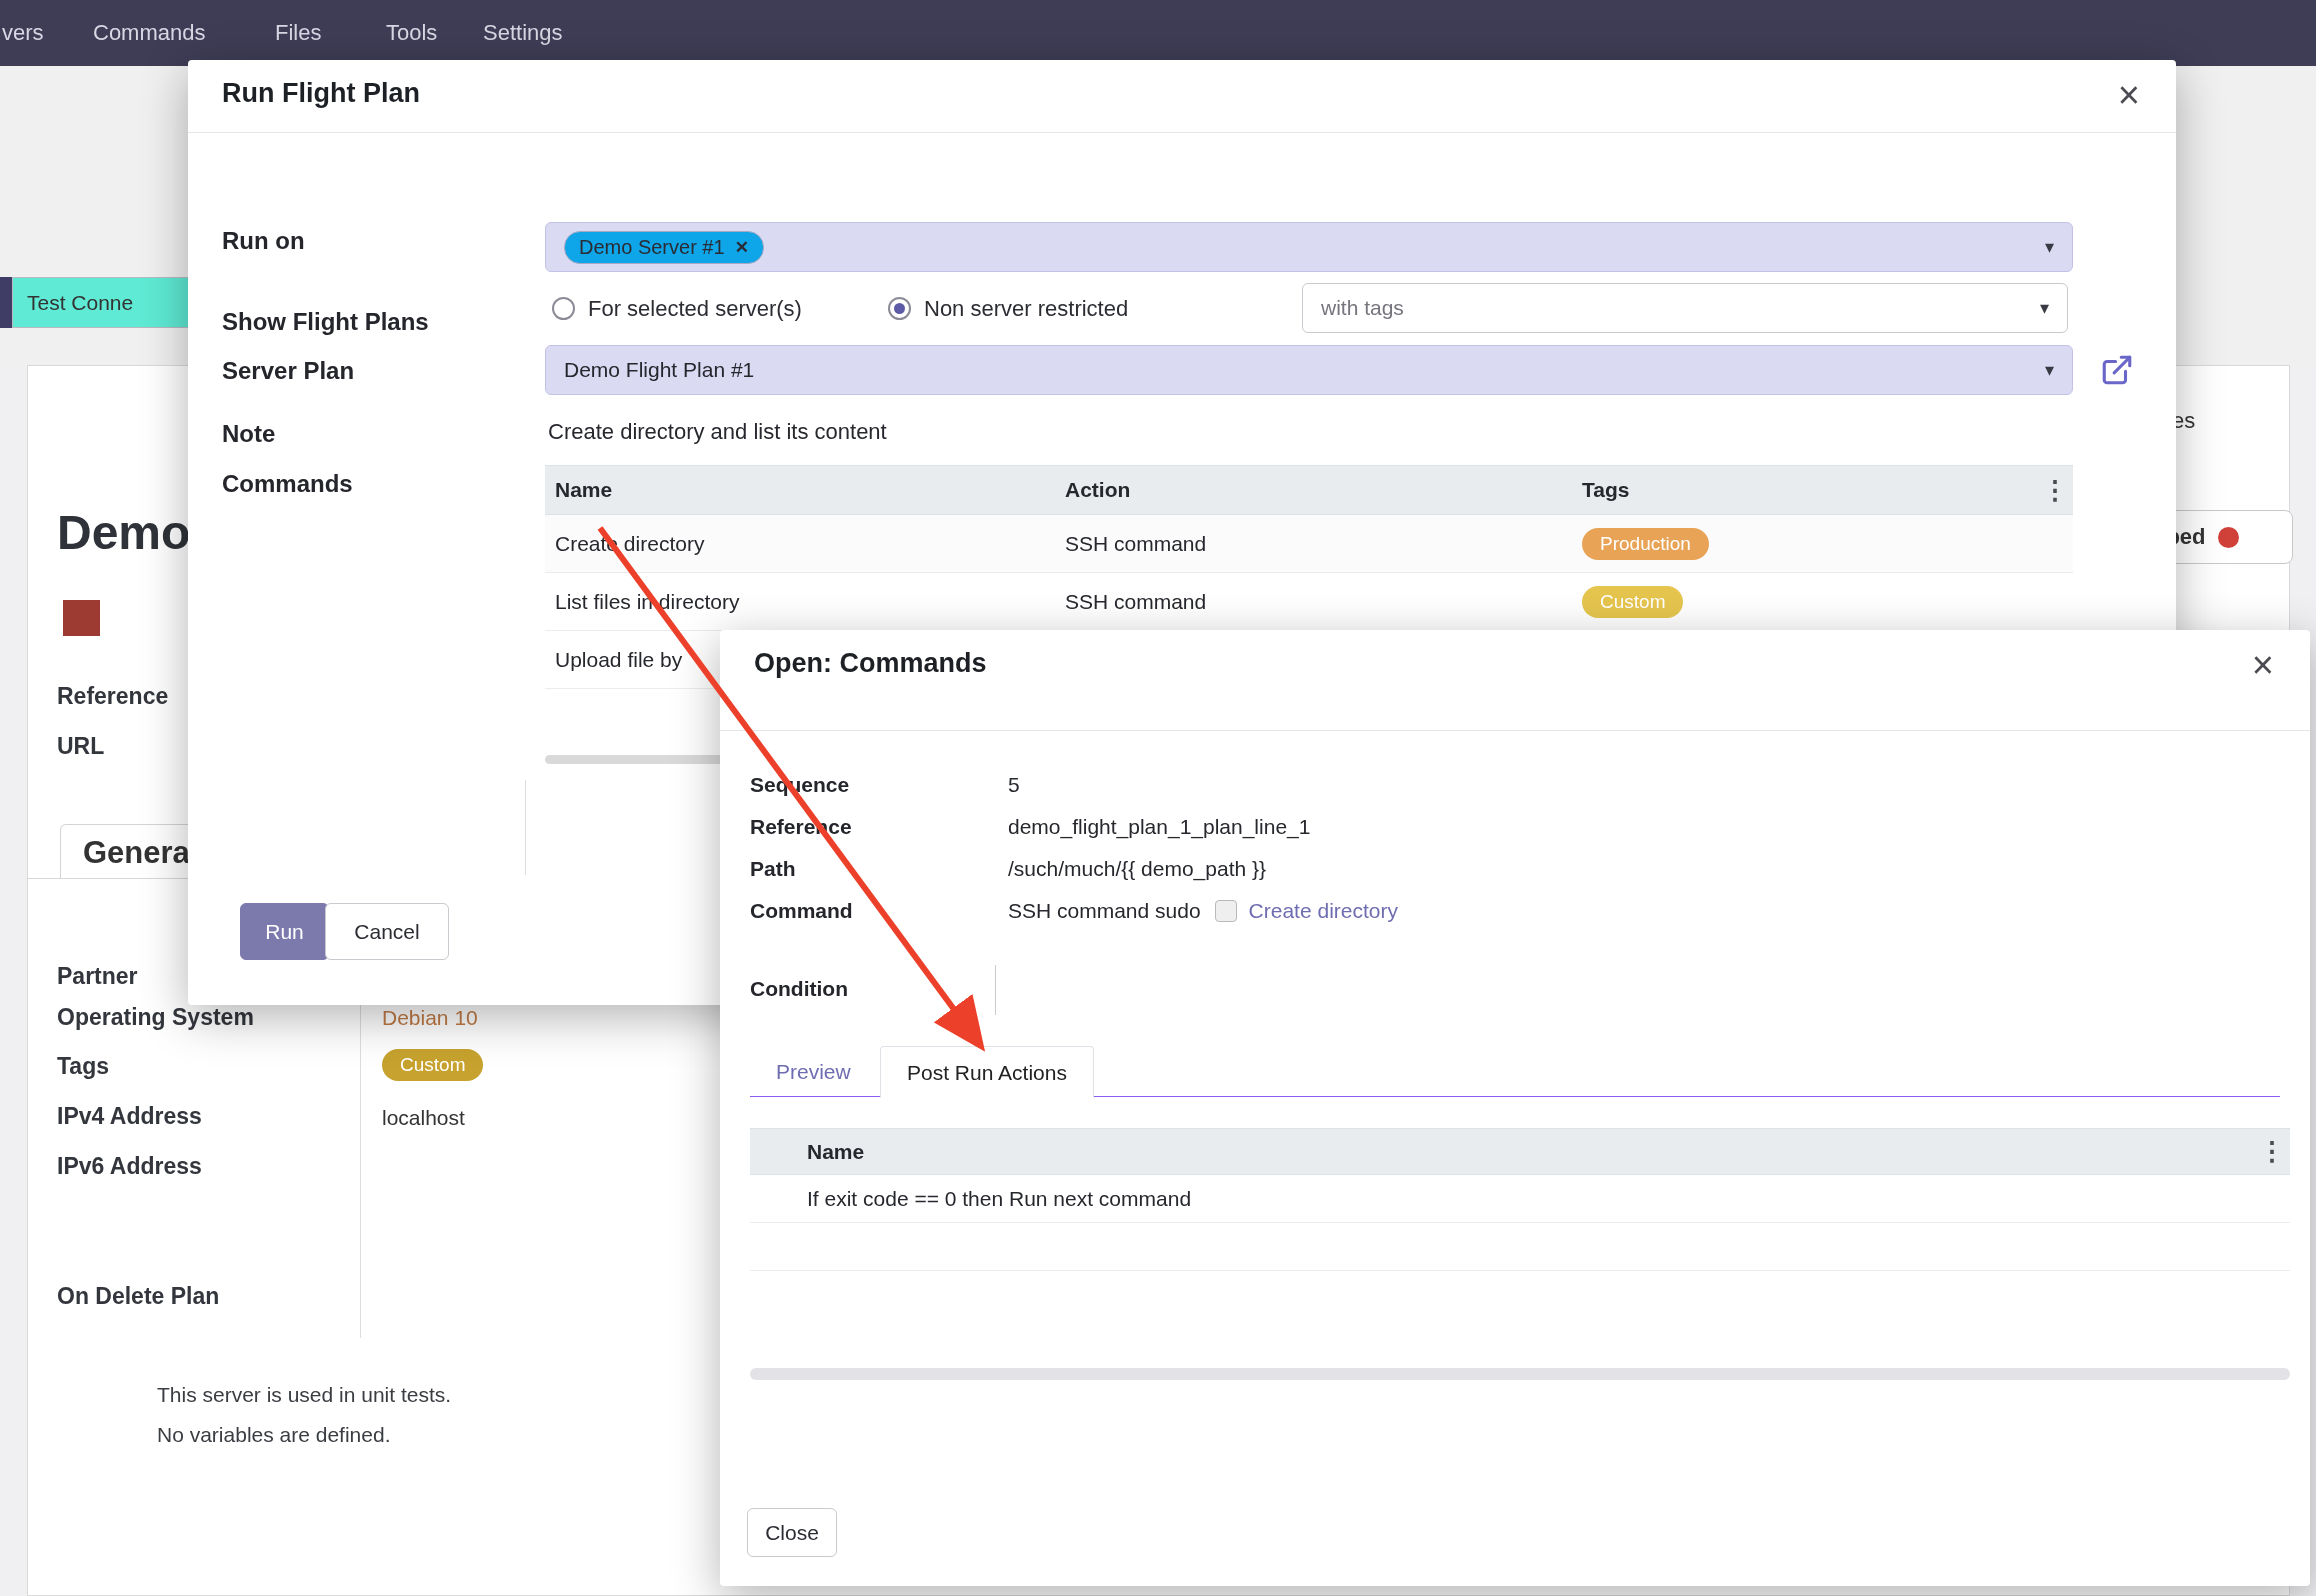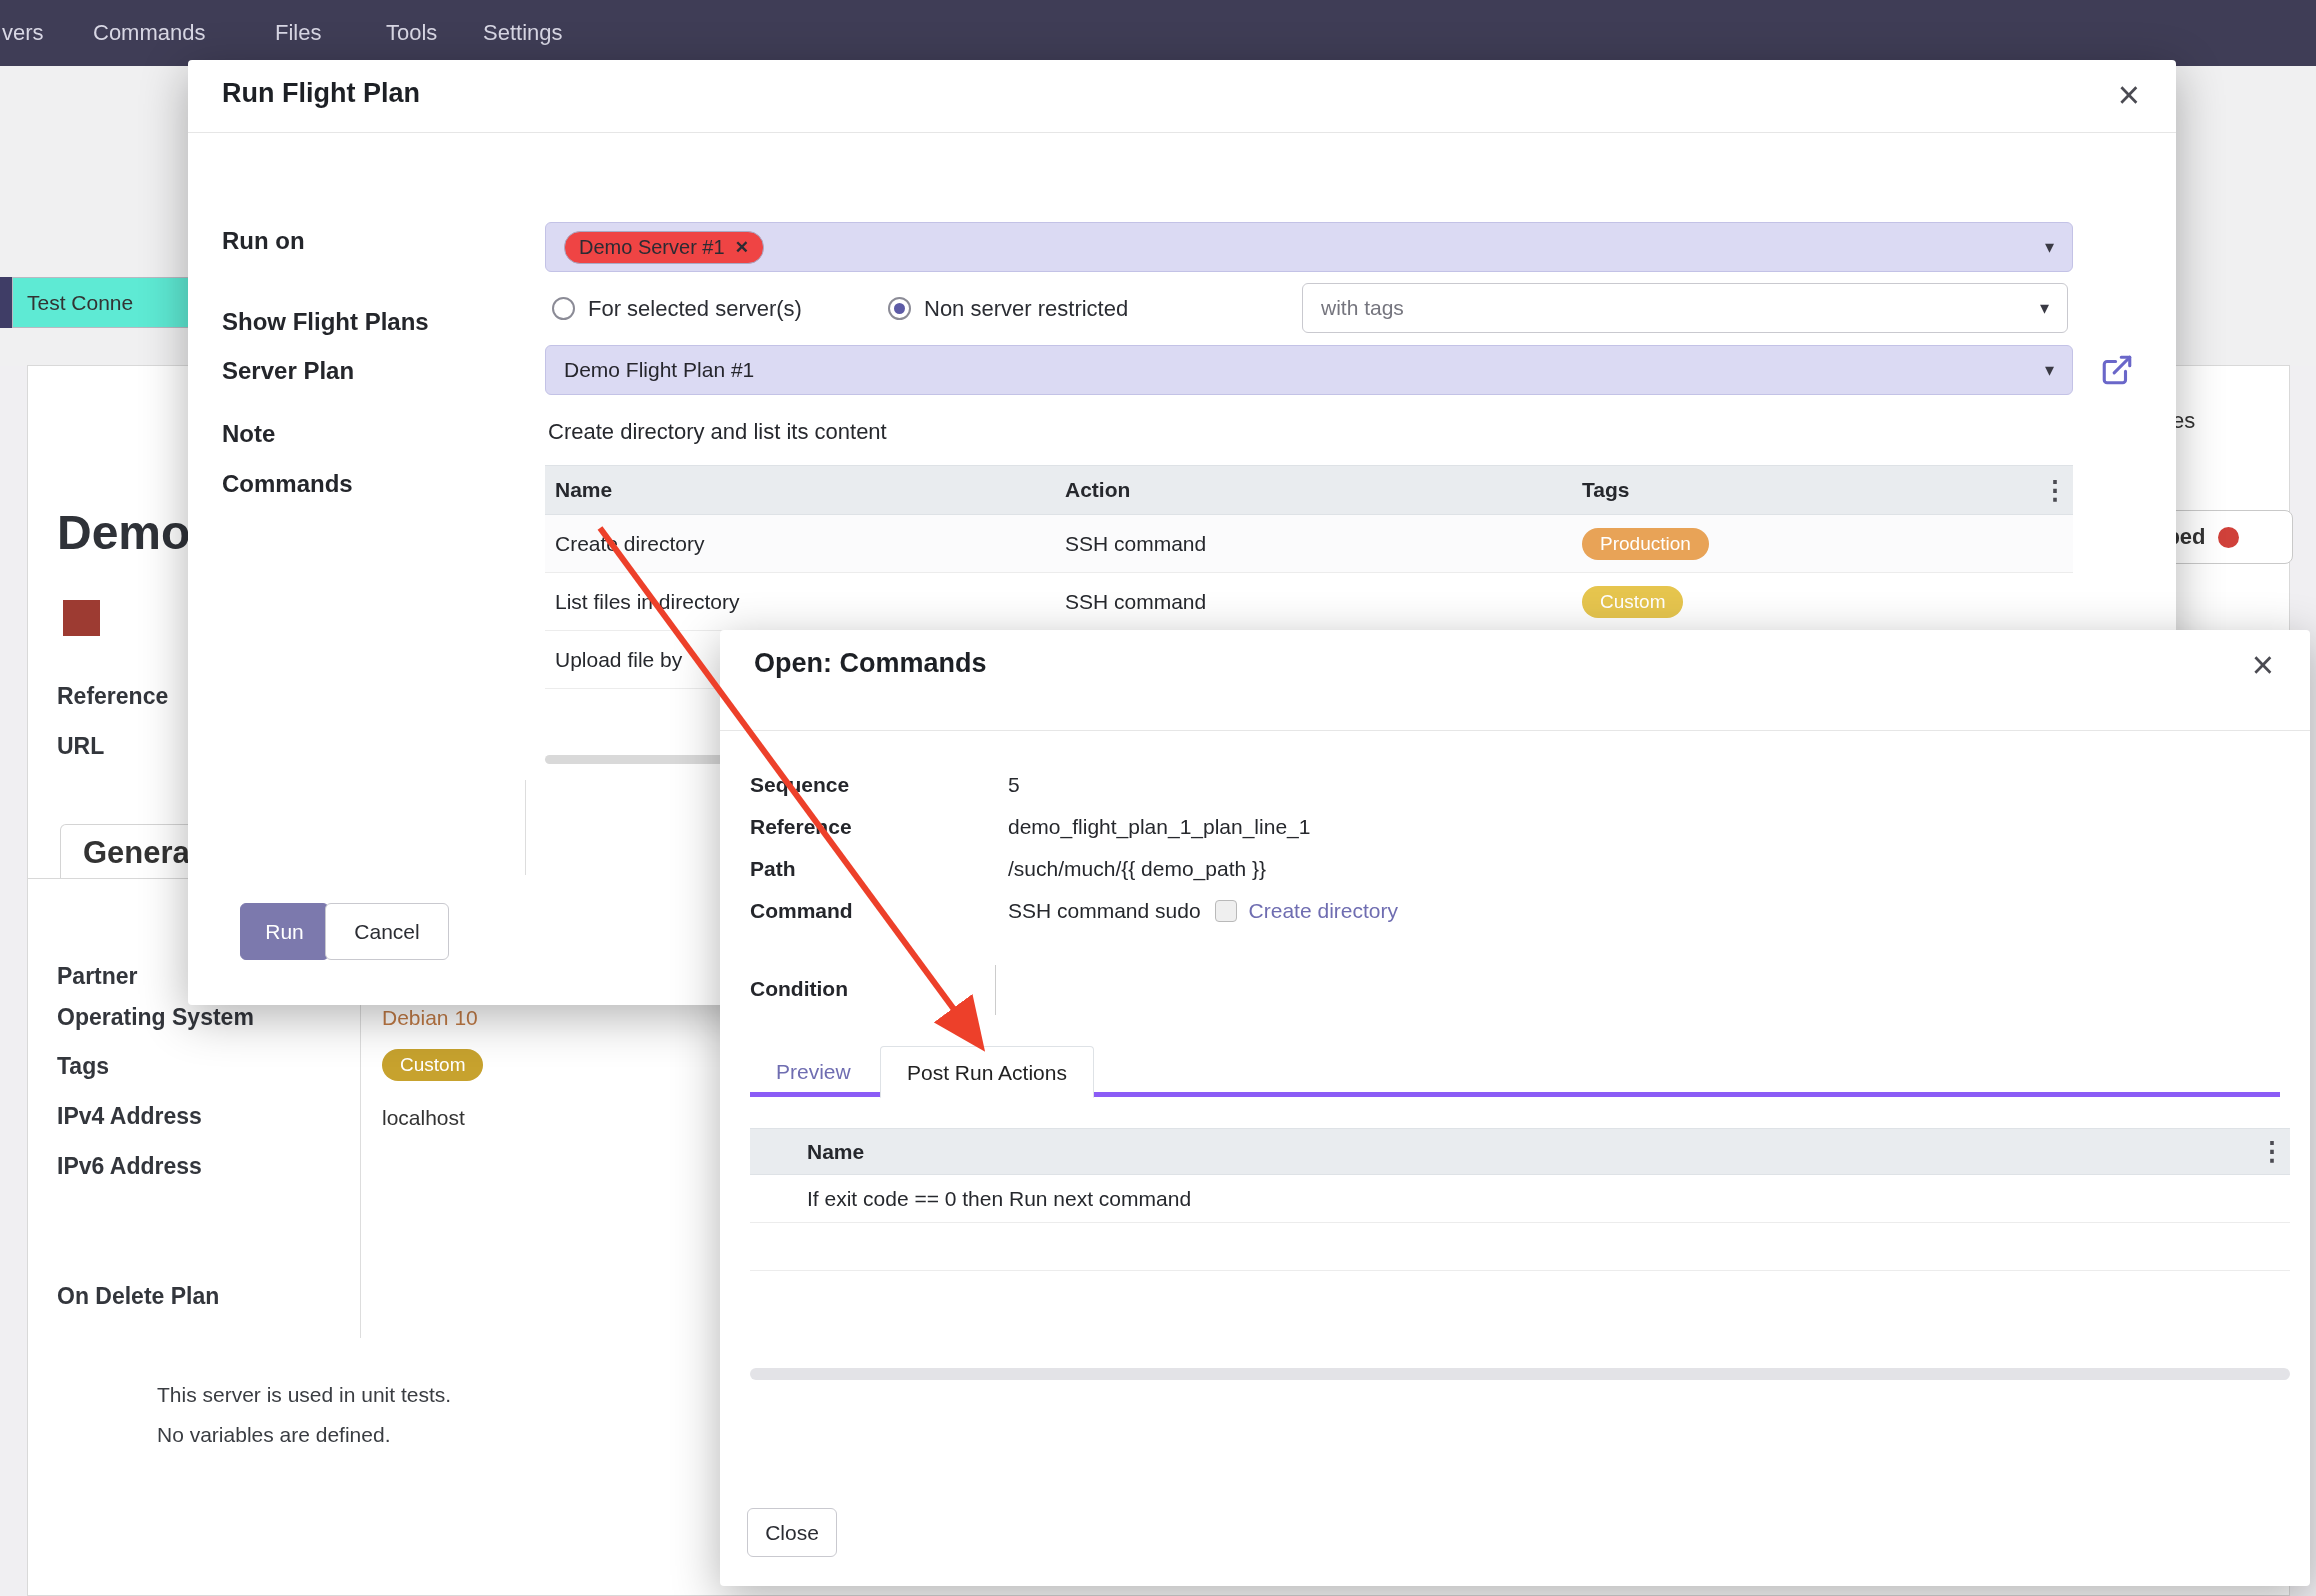--- a/index.html
+++ b/index.html
@@ -36,21 +36,21 @@
   .modal { position:absolute; background:#fff; box-shadow:0 12px 48px rgba(0,0,0,.3); border-radius:4px; }
   .modal-title { position:absolute; left:34px; top:18px; font-size:27px; font-weight:bold; color:#1d2025; }
   .modal-close { position:absolute; right:30px; top:10px; font-size:38px; color:#4b4b52; cursor:pointer; line-height:1; padding:6px; }
   .hdr-line { position:absolute; left:0; width:100%; height:1px; background:#e6e6e6; }
 
   
   #run-modal { left:188px; top:60px; width:1988px; height:945px; z-index:10; }
   .fld-label { position:absolute; left:34px; font-size:24px; font-weight:bold; color:#24262b; }
   .lav-field { position:absolute; left:357px; width:1528px; height:50px; background:#dbdaf3; border:1px solid #c3c2e6; border-radius:6px; display:flex; align-items:center; padding:0 18px; }
   .lav-field .caret { margin-left:auto; font-size:18px; color:#3a3a44; }
-  .tag-pill { display:inline-flex; align-items:center; gap:10px; background:#ef4444; border:1px solid #a9a9c4; border-radius:16px; padding:4px 14px; font-size:20px; color:#2b2b33; }
+  .tag-pill { display:inline-flex; align-items:center; gap:10px; background:#0ea5e9; border:1px solid #a9a9c4; border-radius:16px; padding:4px 14px; font-size:20px; color:#2b2b33; }
   .tag-pill .rm { font-weight:bold; font-size:17px; cursor:pointer; }
   .radio { position:absolute; width:23px; height:23px; border:2px solid #8b8b96; border-radius:50%; background:#fff; }
   .radio.sel { border-color:#8b8b96; }
   .radio.sel::after { content:""; position:absolute; left:4px; top:4px; width:11px; height:11px; border-radius:50%; background:#5d5ba6; }
   .radio-lbl { position:absolute; font-size:22px; color:#2b2d33; }
   .wt-select { position:absolute; left:1114px; top:223px; width:766px; height:50px; background:#fff; border:1px solid #c9c9cf; border-radius:6px; display:flex; align-items:center; padding:0 18px; font-size:21px; color:#75757e; }
   .wt-select .caret { margin-left:auto; font-size:18px; color:#3a3a44; }
   .ext-link { position:absolute; left:1912px; top:293px; width:34px; height:34px; cursor:pointer; }
   .flight-text { font-size:21px; color:#26262d; }
   .note-value { position:absolute; left:360px; font-size:22px; color:#26282d; }
@@ -69,21 +69,21 @@
   .btn-primary { position:absolute; left:34px; top:843px; width:89px; height:57px; background:#7c79ad; color:#fff; border:1px solid #7c79ad;margin-left:18px; }
   .btn-secondary { position:absolute; left:137px; top:843px; width:124px; height:57px; background:#fff; color:#2b2d33; border:1px solid #c9c9cf; }
 
   
   #cmds-modal { left:720px; top:630px; width:1590px; height:956px; z-index:20; }
   .cm-label { position:absolute; left:30px; font-size:21px; font-weight:bold; color:#24262b; }
   .cm-value { position:absolute; left:288px; font-size:21px; color:#26282d; }
   .cm-checkbox { display:inline-block; width:22px; height:22px; border:1px solid #b9b9b9; border-radius:4px; background:#efefef; vertical-align:-4px; margin:0 12px 0 14px; }
   .cm-link { color:#6f6db1; cursor:pointer; }
   .cond-vline { position:absolute; left:275px; top:335px; width:1px; height:50px; background:#ccc; }
-  .tabs-bar { position:absolute; left:30px; top:416px; width:1530px; height:51px; border-bottom:5px solid #8b5cf6; }
+  .tabs-bar { position:absolute; left:30px; top:416px; width:1530px; height:51px; border-bottom:1px solid #8b5cf6; }
   .tab { position:absolute; top:0; height:51px; line-height:51px; font-size:21px; padding:0 26px; cursor:pointer; }
   .tab-inactive { left:0px; color:#6f6db1; }
   .tab-active { left:130px; color:#222; background:#fff; border:1px solid #dee2e6; border-bottom:1px solid #fff; border-radius:4px 4px 0 0; height:52px; }
   .pr-table { position:absolute; left:30px; top:498px; width:1540px; font-size:21px; color:#26282d; }
   .pr-table .thead { display:flex; height:47px; background:#e9ecef; border-top:1px solid #dee2e6; border-bottom:1px solid #dee2e6; align-items:center; font-weight:bold; }
   .pr-col0 { width:57px; }
   .pr-colname { flex:1; }
   .pr-table .tr { display:flex; height:48px; align-items:center; border-bottom:1px solid #ececec; }
   .pr-scroll-track { position:absolute; left:30px; top:738px; width:1540px; height:12px; background:#e3e3e7; border-radius:6px; }
   .btn-close { position:absolute; left:27px; top:878px; width:90px; height:49px; background:#fff; color:#2b2d33; border:1px solid #c9c9cf; }

